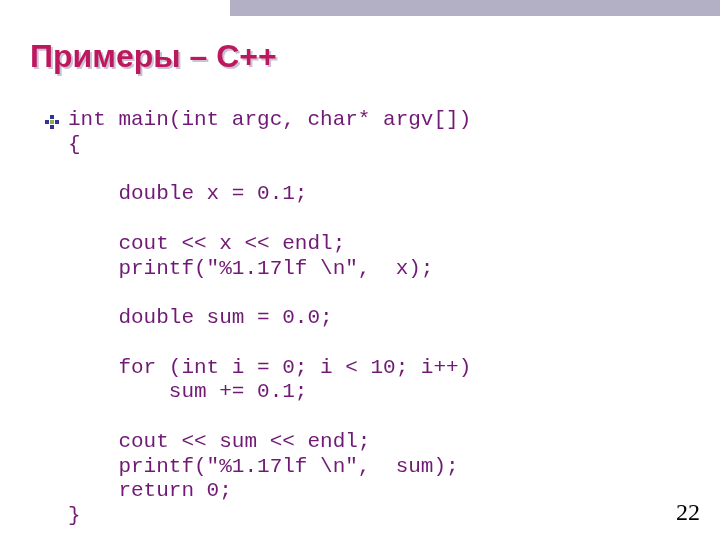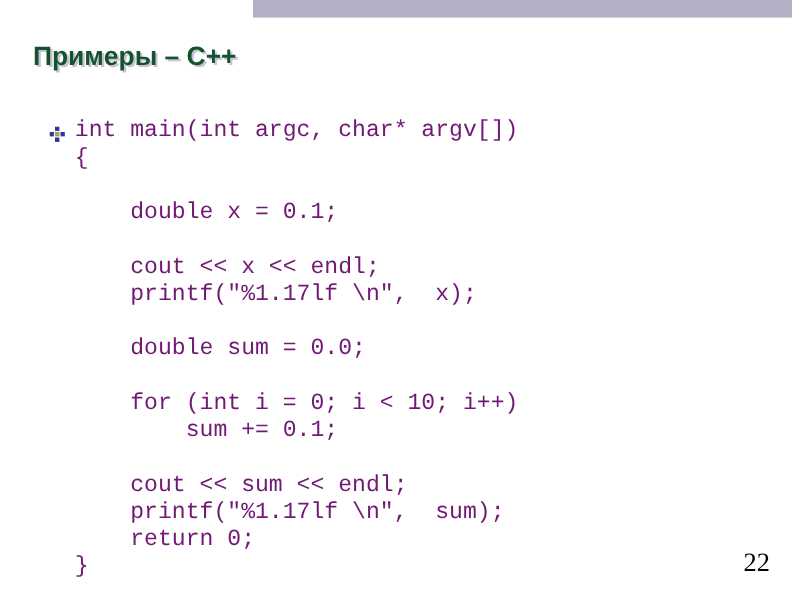--- a/index.html
+++ b/index.html
@@ -17,23 +17,23 @@
     top: 0;
     left: 230px;
     right: 0;
     height: 16px;
     background: #b3afc4;
   }
   .slide-title {
     position: absolute;
     top: 38px;
     left: 30px;
-    font-size: 24px;
+    font-size: 32px;
     font-weight: bold;
-    color: #14532d;
+    color: #be185d;
     text-shadow: 2px 2px 0 #c7c2d8;
     letter-spacing: 0;
   }
   .bullet {
     position: absolute;
     left: 45px;
     top: 115px;
     width: 14px;
     height: 14px;
   }

